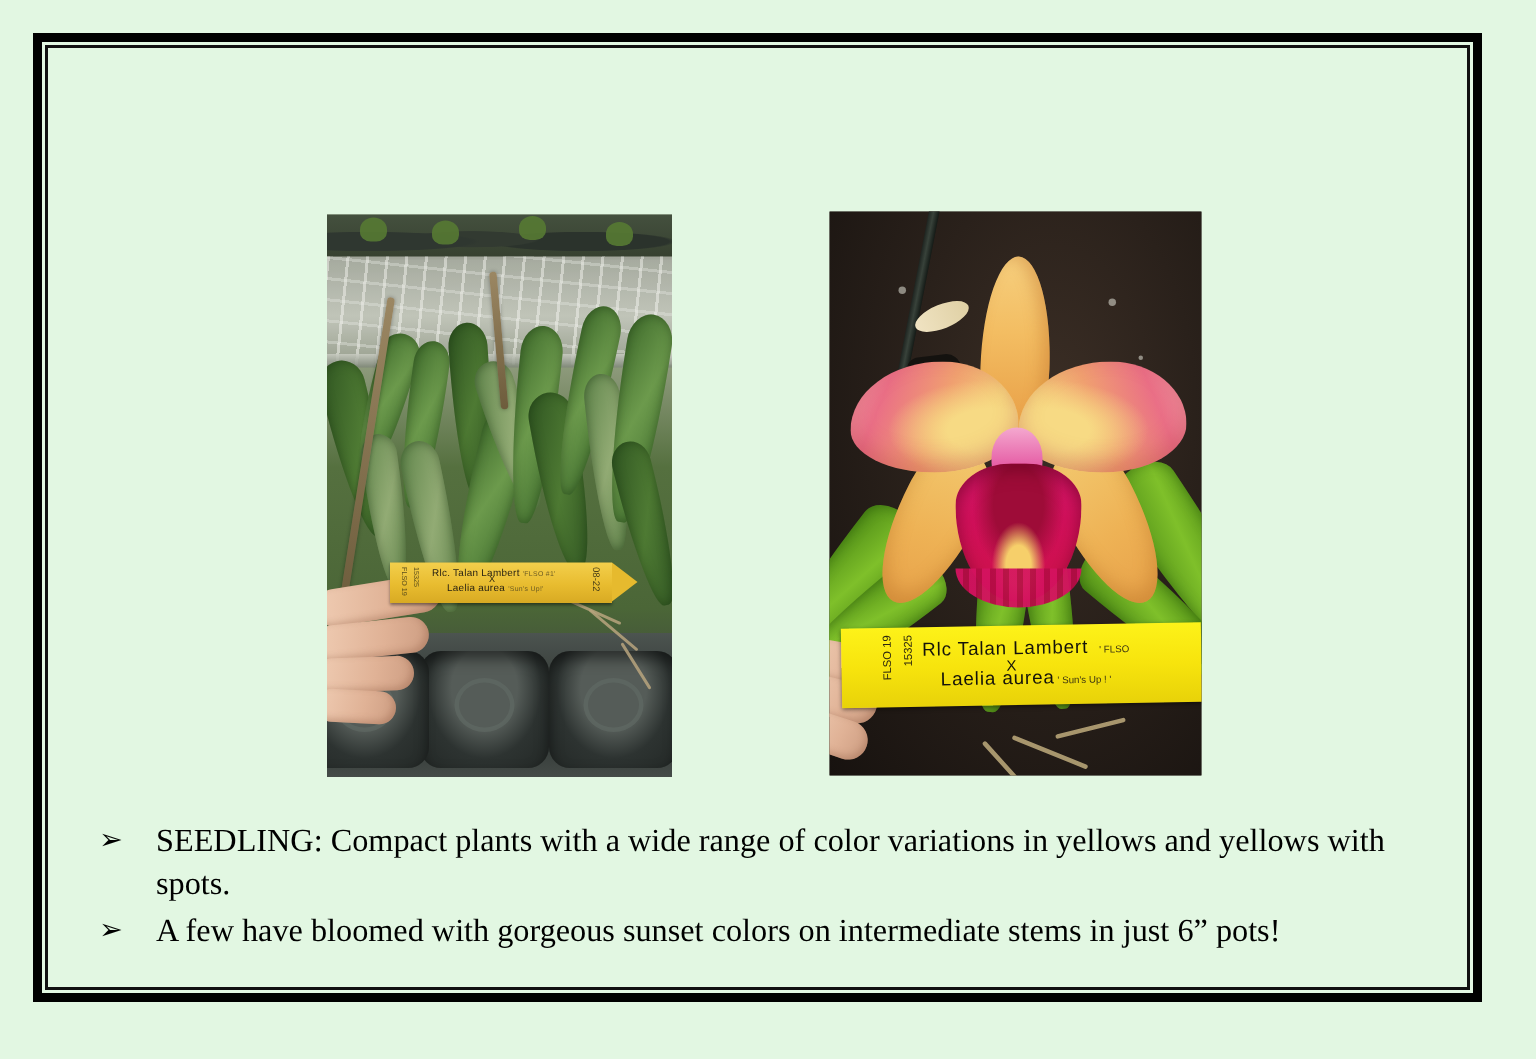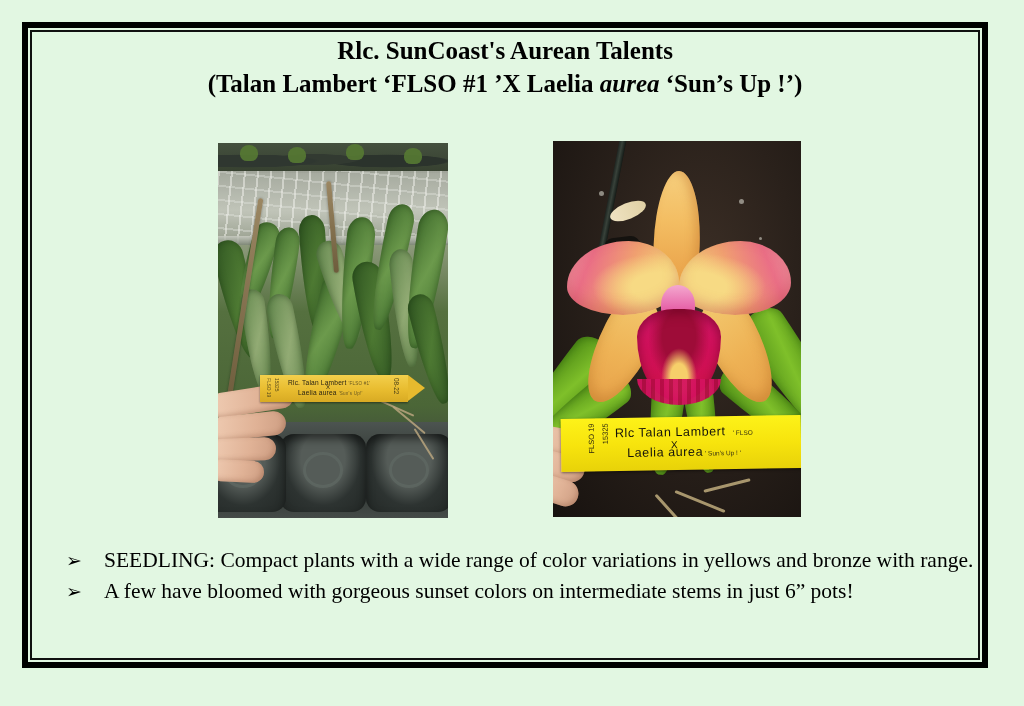--- a/index.html
+++ b/index.html
@@ -461,24 +461,20 @@
   }
 </style>
 </head>
 <body>
 
 <div id="slide">
 
   <div class="frame-outer"></div>
   <div class="frame-inner"></div>
 
-  <div class="title-block">
-    <div class="title-line">Rlc. SunCoast's Aurean Talents</div>
-    <div class="title-line"><span>(Talan Lambert ‘FLSO #1 ’X  Laelia </span><span class="ital">aurea</span><span> ‘Sun’s Up !’)</span></div>
-  </div>
 
   <div class="photo photo-left">
     <div class="gh-bg"></div>
 
     <div class="gh-toppots">
       <i style="left:22px;top:2px;"></i>
       <i style="left:70px;top:4px;"></i>
       <i style="left:128px;top:1px;"></i>
       <i style="left:186px;top:5px;"></i>
     </div>
@@ -574,21 +570,21 @@
       <span class="tag-r-vert tag-r-v2">15325</span>
       <span class="tag-r-t1"><span>Rlc  Talan  Lambert</span><span class="tag-r-cv">&nbsp;&nbsp;&nbsp;&nbsp;</span><span class="tag-r-cv">' FLSO </span></span>
       <span class="tag-r-x">X</span>
       <span class="tag-r-t2"><span>Laelia   aurea</span><span class="tag-r-cv">&nbsp;</span><span class="tag-r-cv">' Sun's Up ! '</span></span>
     </div>
   </div>
 
   <div class="bullets">
     <div class="bullet-row">
       <div class="bullet-mark">➢</div>
-      <div class="bullet-text">SEEDLING: Compact plants with a wide range of color variations in yellows and bronze with range.</div>
+      <div class="bullet-text">SEEDLING: Compact plants with a wide range of color variations in yellows and yellows with spots.</div>
     </div>
     <div class="bullet-row">
       <div class="bullet-mark">➢</div>
       <div class="bullet-text">A few have bloomed with gorgeous sunset colors on intermediate stems in just 6” pots!</div>
     </div>
   </div>
 
 </div>
 
 </body></html>

